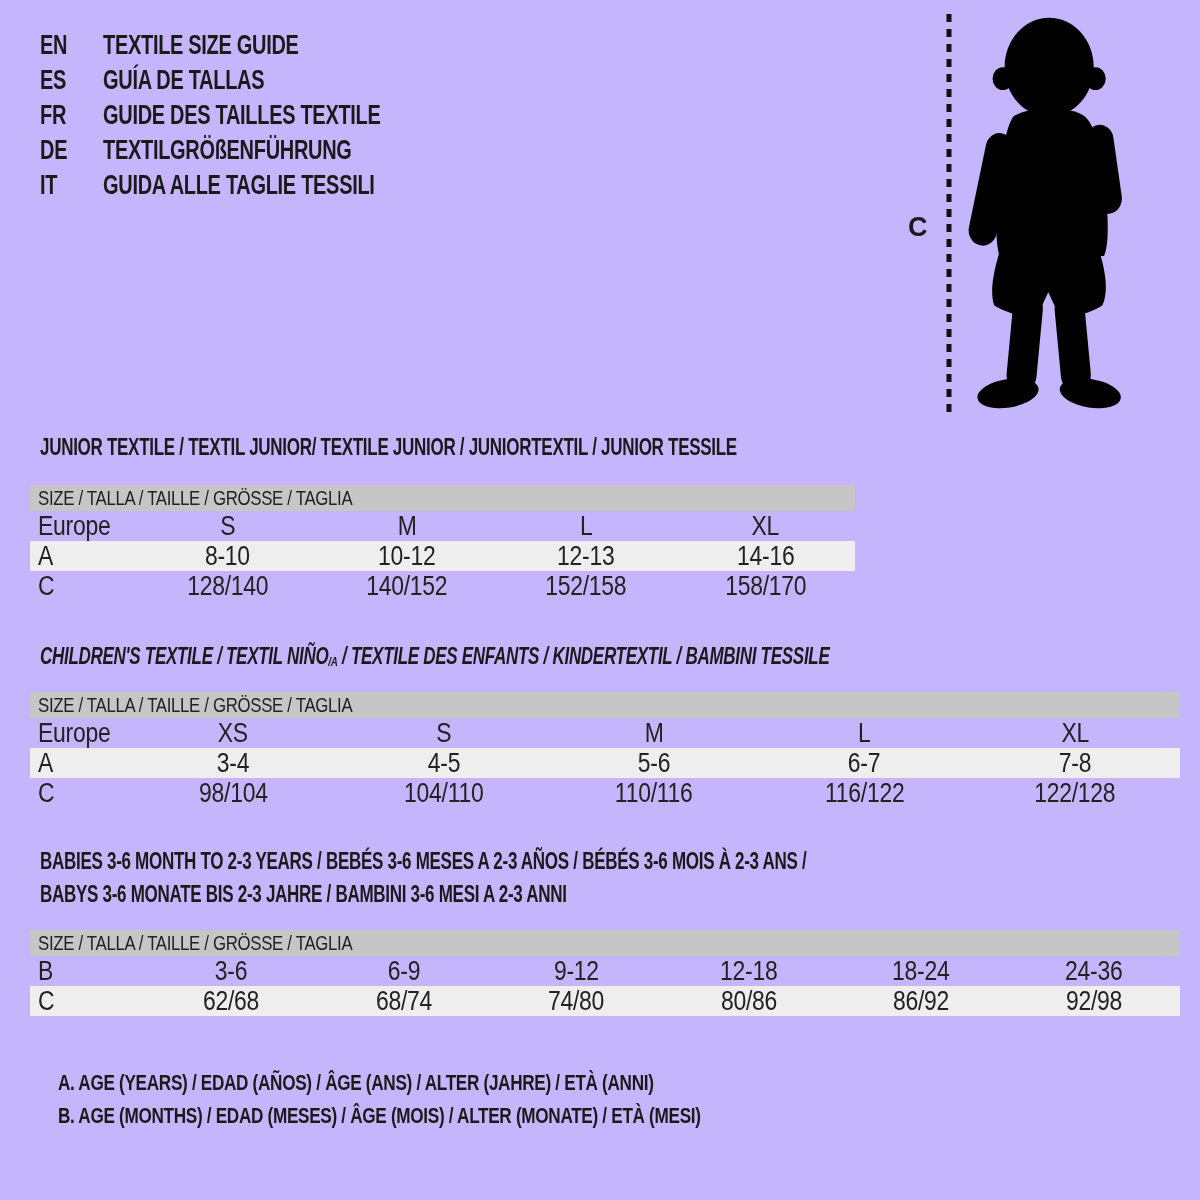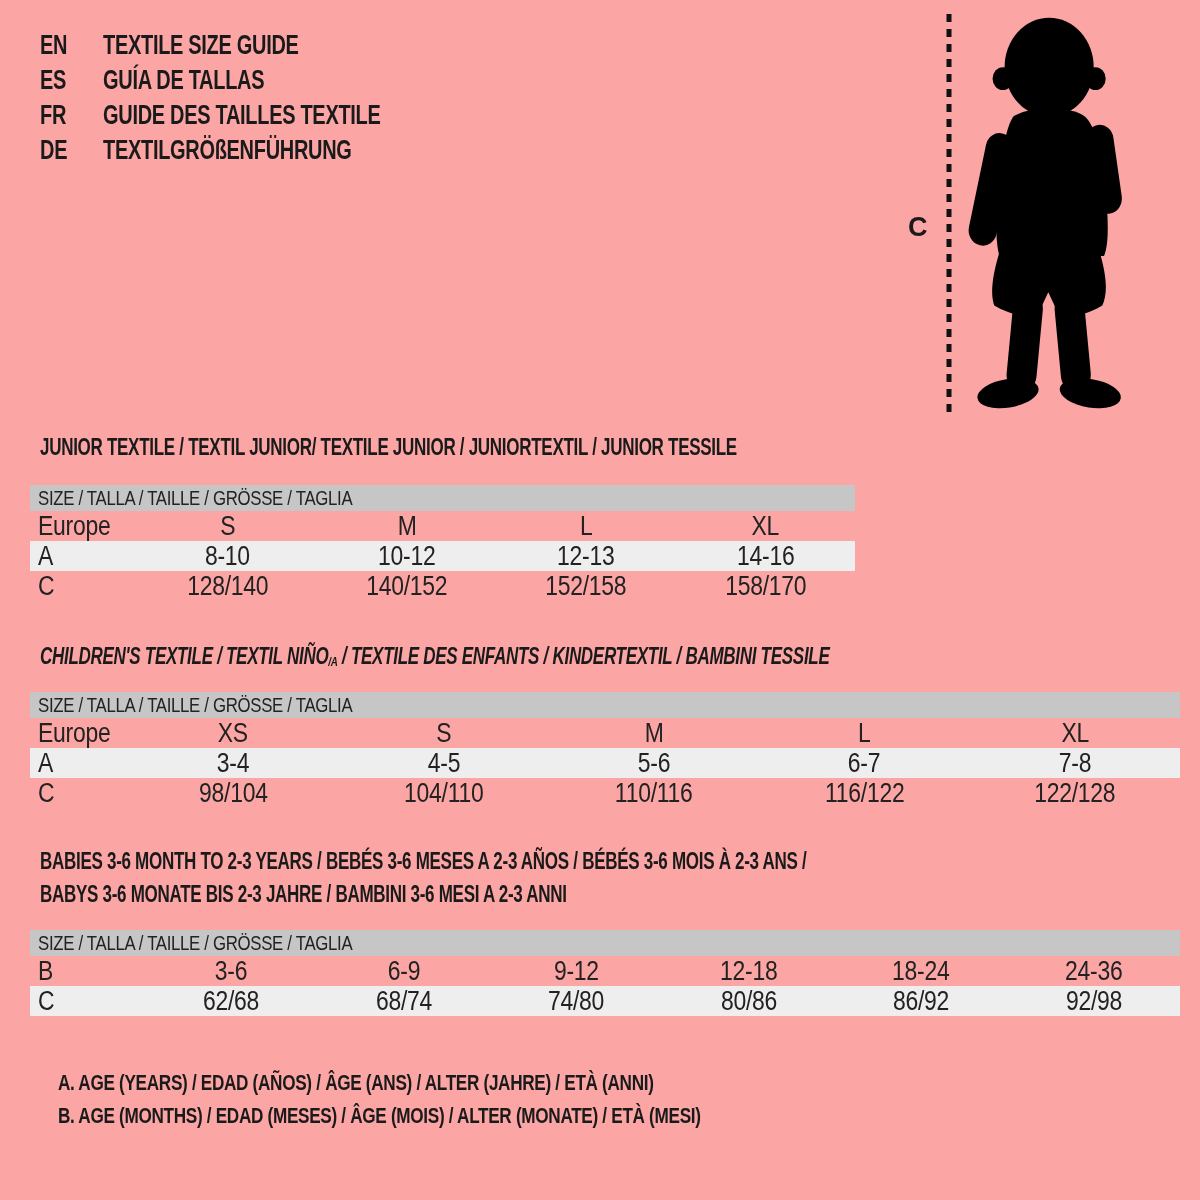--- a/index.html
+++ b/index.html
@@ -1,17 +1,17 @@
 <!DOCTYPE html>
 <html><head>
 <meta charset="utf-8">
 <style>
   html,body{margin:0;padding:0;background:#fff;}
   .page{
-    position:relative;width:1200px;height:1200px;background:#fca5a5;overflow:hidden;
+    position:relative;width:1200px;height:1200px;background:#c4b5fd;overflow:hidden;
     font-family:"Liberation Sans","DejaVu Sans",sans-serif;color:#1a1a1a;
   }
   
   .cx{display:inline-block;transform:scaleX(.74);transform-origin:50% 50%;white-space:nowrap;letter-spacing:-.4px;}
   .cx-l{transform-origin:0 50%;}
   .cx-cell{transform:scaleX(.85);letter-spacing:-.3px;}
 
   
   .lang-block{position:absolute;left:40px;top:28px;}
   .lang-row{display:flex;height:35px;align-items:center;font-size:27px;font-weight:700;}
@@ -52,20 +52,24 @@
       <span class="lang-code"><span class="cx cx-l">ES</span></span>
       <span class="cx cx-l">GUÍA DE TALLAS</span>
     </div>
     <div class="lang-row">
       <span class="lang-code"><span class="cx cx-l">FR</span></span>
       <span class="cx cx-l">GUIDE DES TAILLES TEXTILE</span>
     </div>
     <div class="lang-row">
       <span class="lang-code"><span class="cx cx-l">DE</span></span>
       <span class="cx cx-l">TEXTILGRÖßENFÜHRUNG</span>
+    </div>
+    <div class="lang-row">
+      <span class="lang-code"><span class="cx cx-l">IT</span></span>
+      <span class="cx cx-l">GUIDA ALLE TAGLIE TESSILI</span>
     </div>
   </div>
 
   <svg class="measure-line" width="6" height="404" viewBox="0 0 6 404">
     <line x1="3" y1="0" x2="3" y2="404" stroke="#111111" stroke-width="5" stroke-dasharray="8 7"></line>
   </svg>
   <div class="measure-label">C</div>
   <svg class="baby-svg" width="180" height="410" viewBox="0 0 210 430" preserveAspectRatio="none">
     <g fill="#000000">
       <circle cx="104" cy="60" r="52"></circle>

